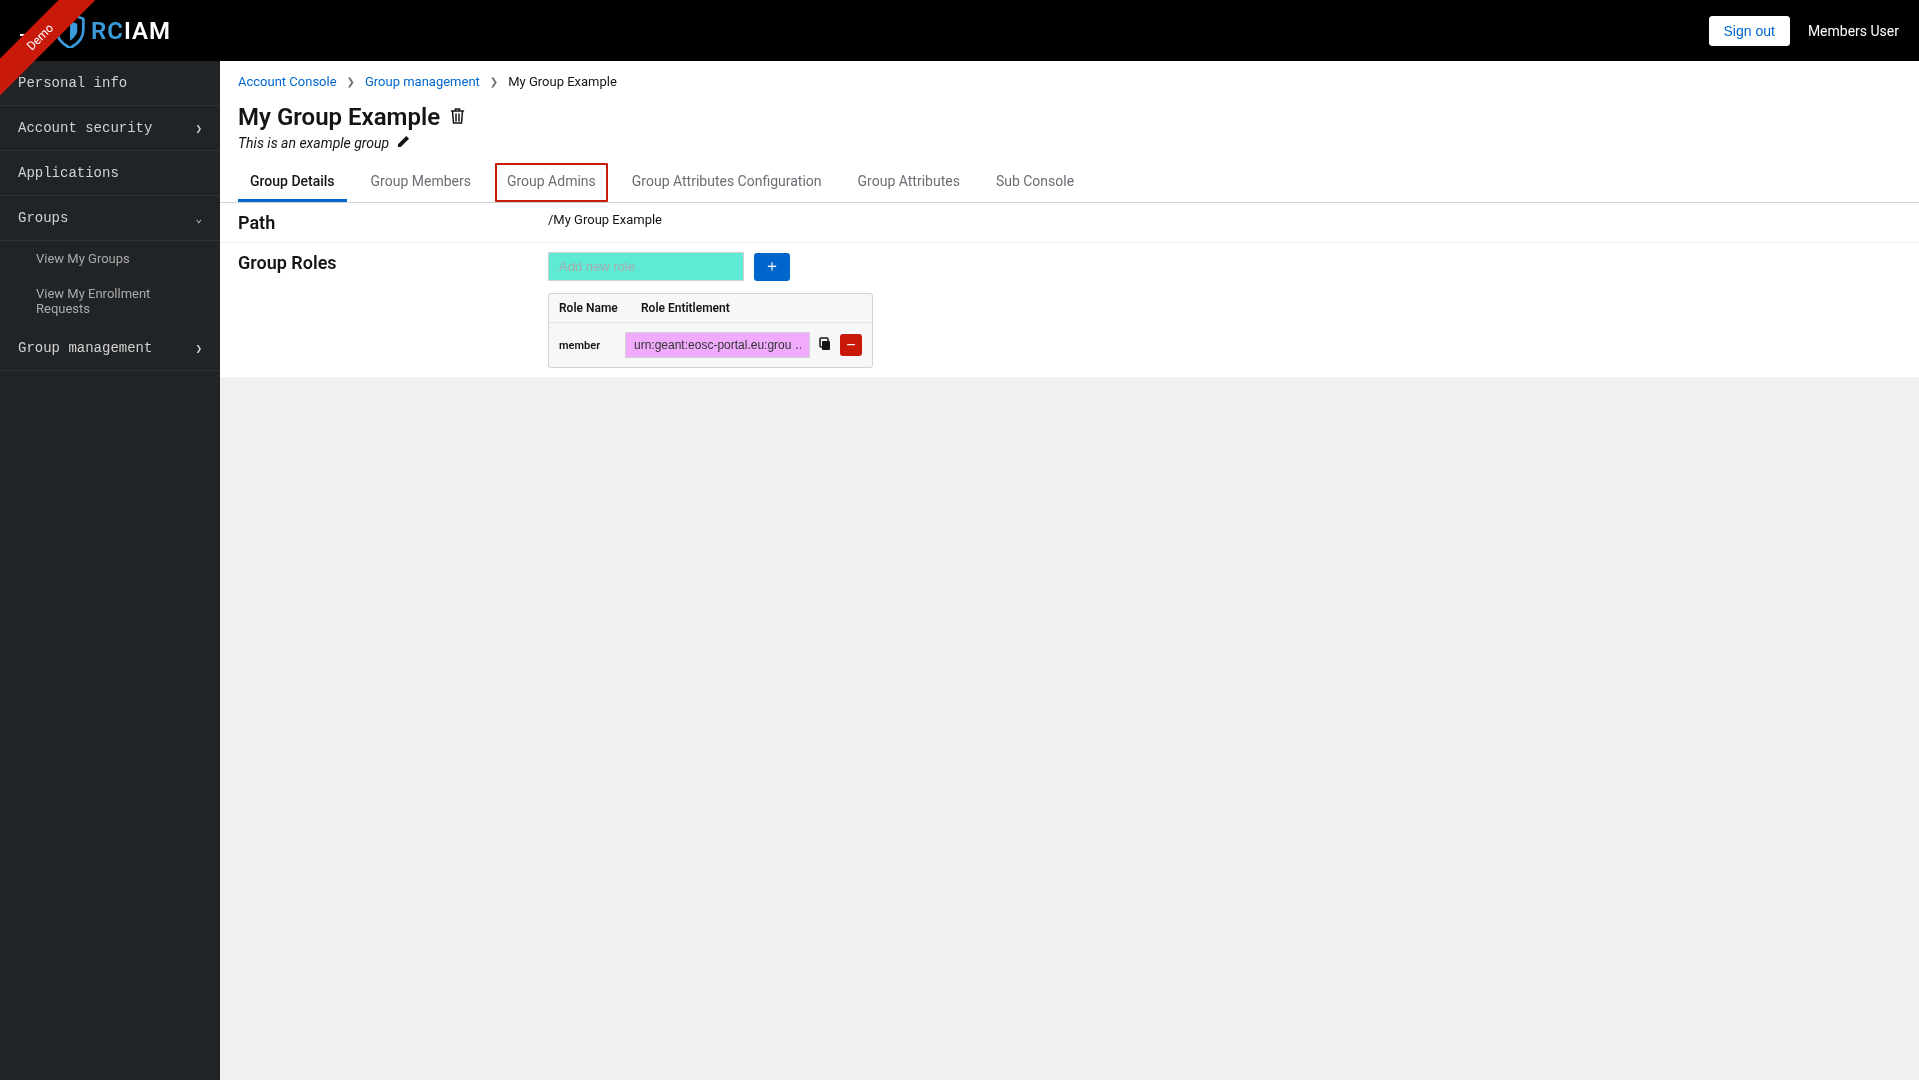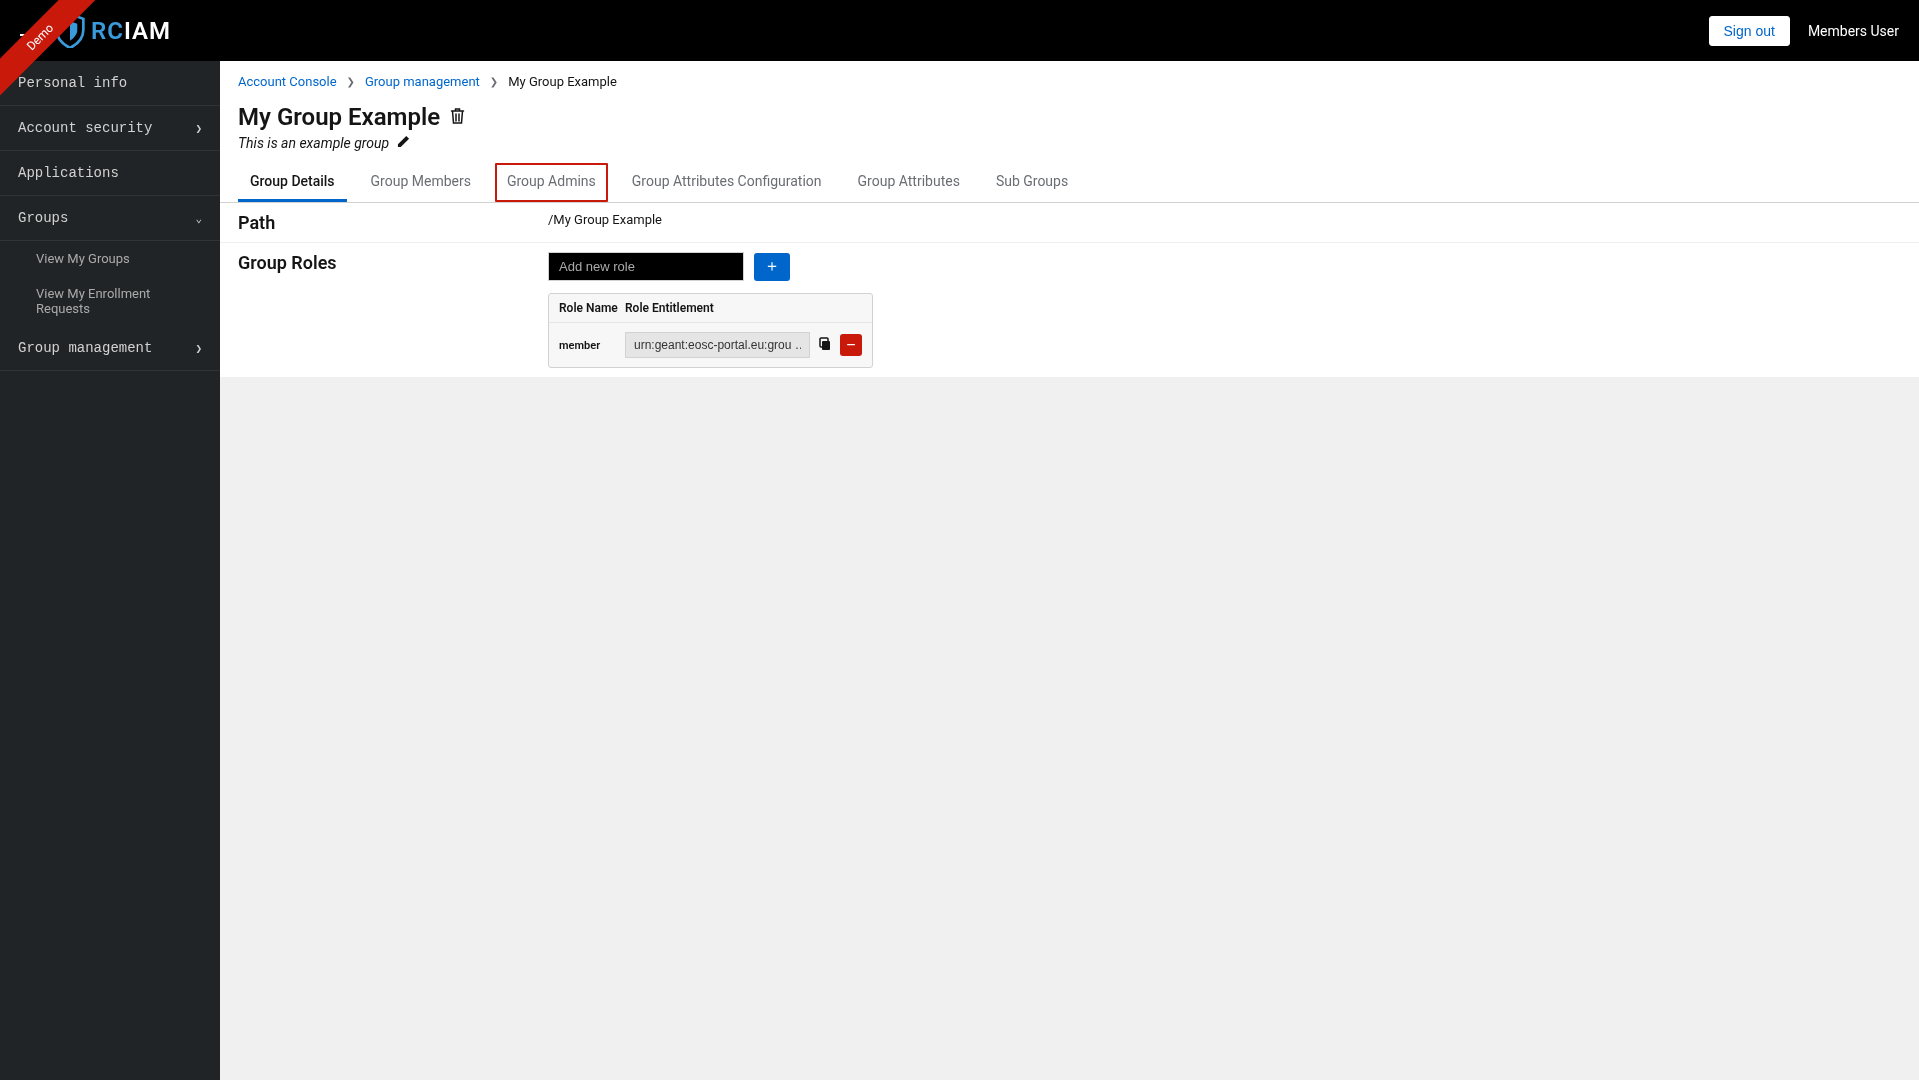--- a/index.html
+++ b/index.html
@@ -56,31 +56,31 @@
 
 
 .detail-row { display: flex; padding: 9px 18px; border-bottom: 1px solid #eee; align-items: flex-start; }
 .detail-row.noborder { border-bottom: none; }
 .detail-label { width: 310px; font-weight: 600; font-size: 18px; }
 .detail-value { font-size: 13px; flex: 1; }
 
 
 .roles-area { flex: 1; }
 .add-role-row { display: flex; align-items: center; gap: 10px; }
-.add-role-input { width: 196px; padding: 6px 10px; border: 1px solid #d2d2d2; font-size: 13px; color: #6a6e73; background: #000000; }
+.add-role-input { width: 196px; padding: 6px 10px; border: 1px solid #d2d2d2; font-size: 13px; color: #6a6e73; background: #5eead4; }
 .add-role-input::placeholder { color: #aaa; }
 .plus-btn { width: 36px; height: 28px; background: #06c; border: none; border-radius: 3px; color: #fff; font-size: 16px; cursor: pointer; display: flex; align-items: center; justify-content: center; }
 
 .roles-table { margin-top: 12px; border: 1px solid #d2d2d2; border-radius: 3px; background: #f7f7f7; width: 325px; }
 .roles-thead { display: flex; padding: 7px 10px; font-weight: 600; font-size: 12px; border-bottom: 1px solid #e5e5e5; }
-.col-name { width: 66px; }
+.col-name { width: 82px; }
 .col-ent { flex: 1; }
 .roles-trow { display: flex; align-items: center; padding: 9px 10px; gap: 6px; }
 .role-name { width: 60px; font-size: 11px; font-weight: 600; }
-.ent-input { flex: 1; min-width: 0; border: 1px solid #d2d2d2; background: #e5e5e5; padding: 5px 8px; font-size: 12px; color: #333; }
+.ent-input { flex: 1; min-width: 0; border: 1px solid #d2d2d2; background: #f0abfc; padding: 5px 8px; font-size: 12px; color: #333; }
 .copy-btn { background: none; border: none; cursor: pointer; padding: 2px; }
 .minus-btn { width: 22px; height: 22px; background: #c9190b; border: none; border-radius: 3px; color: #fff; font-size: 16px; cursor: pointer; display: flex; align-items: center; justify-content: center; }
 
 .main-rest { flex: 1; background: #f0f0f0; }
 </style>
 </head>
 <body>
 
 <div class="header">
   <div class="ribbon">
@@ -179,21 +179,21 @@
         <div class="tab highlight">
           <span>Group Admins</span>
         </div>
         <div class="tab">
           <span>Group Attributes Configuration</span>
         </div>
         <div class="tab">
           <span>Group Attributes</span>
         </div>
         <div class="tab">
-          <span>Sub Groups</span>
+          <span>Sub Console</span>
         </div>
       </div>
 
       <div class="detail-row">
         <div class="detail-label">Path</div>
         <div class="detail-value">/My Group Example</div>
       </div>
 
       <div class="detail-row noborder">
         <div class="detail-label">Group Roles</div>

